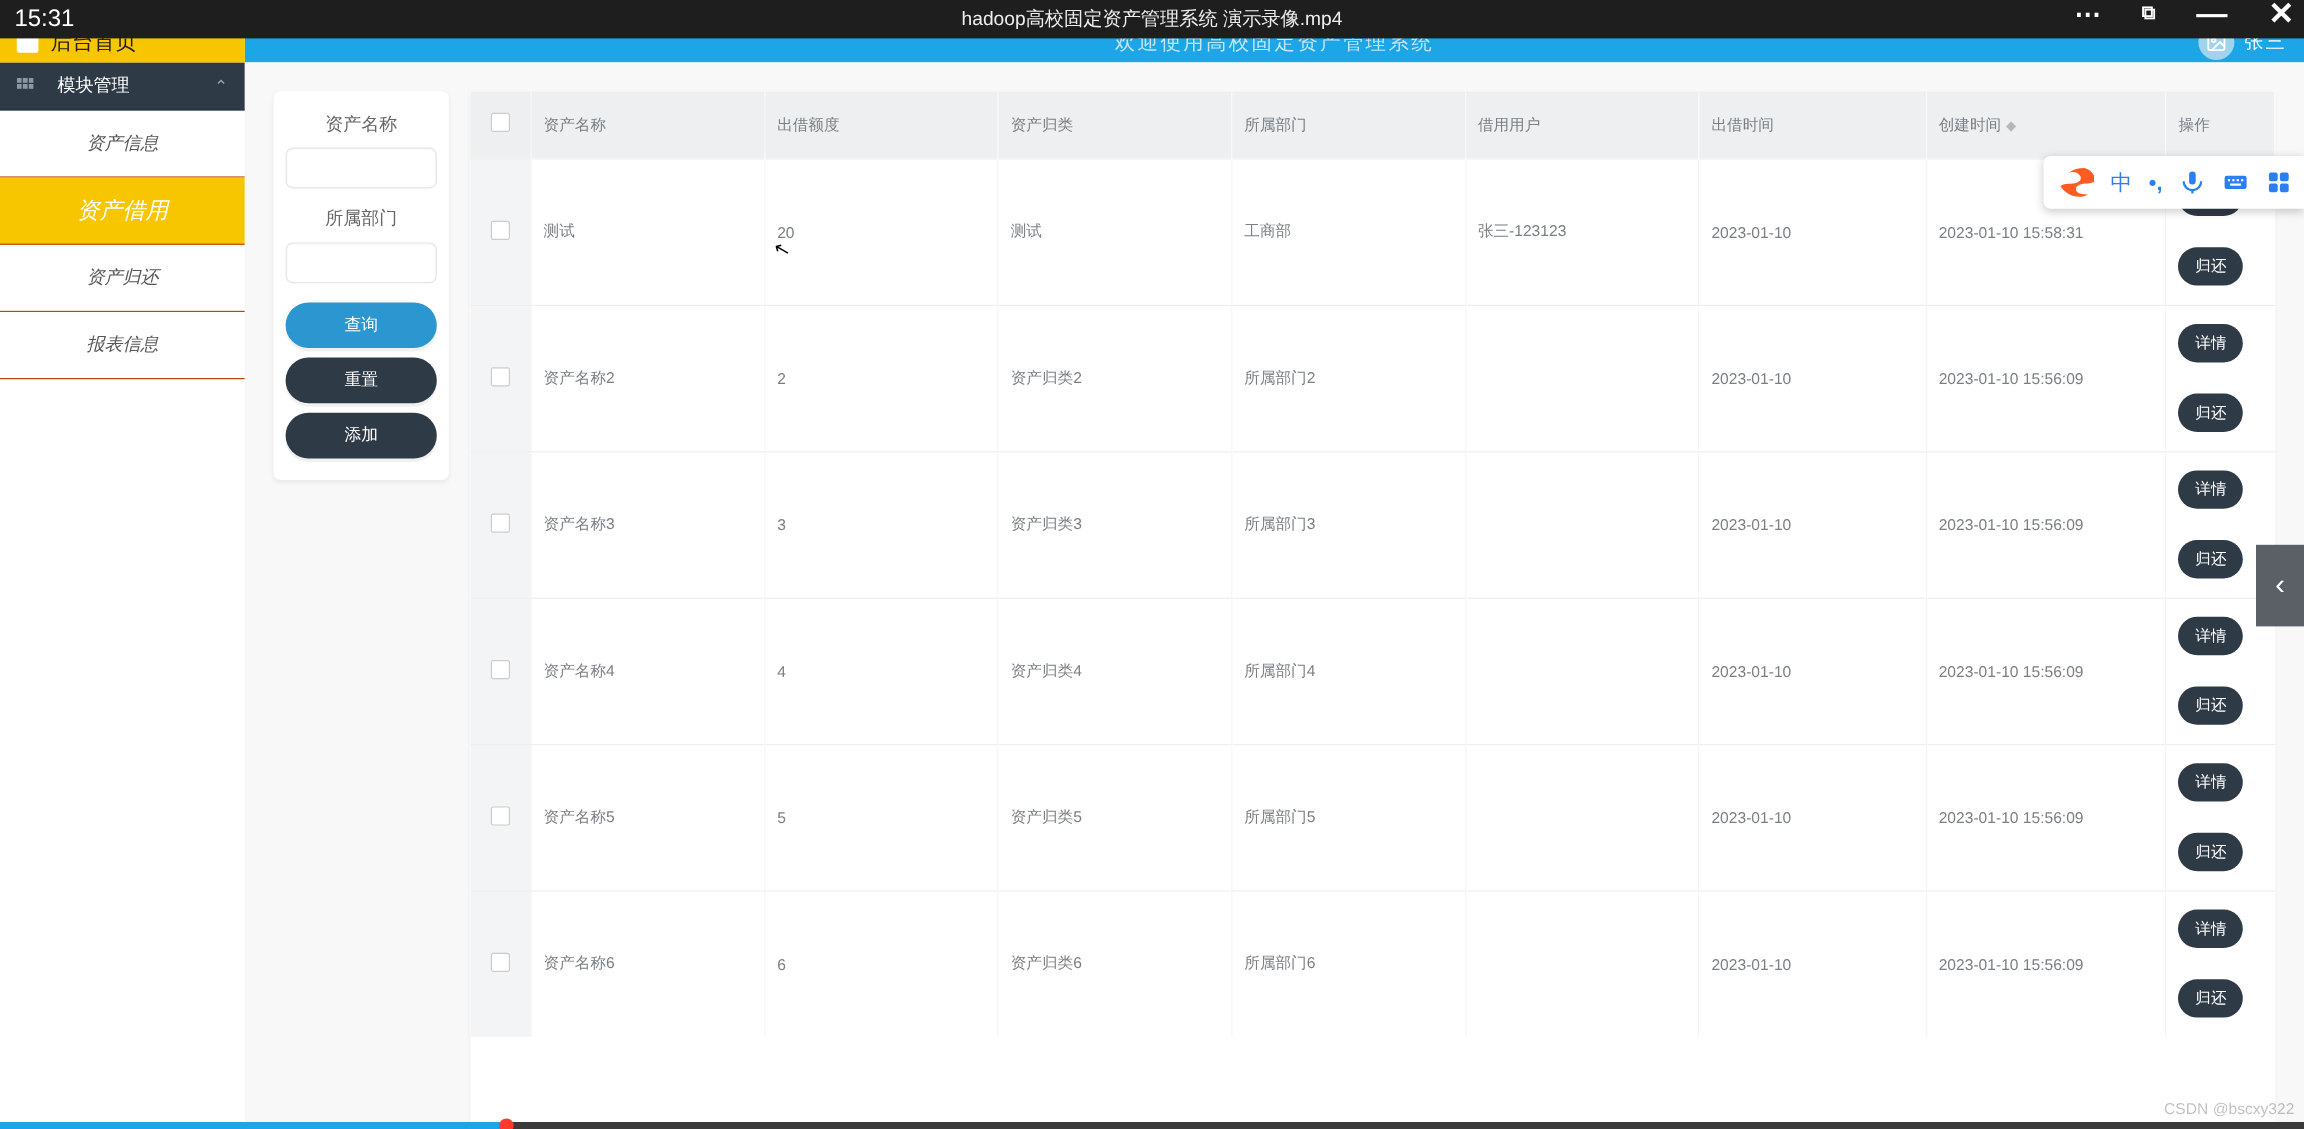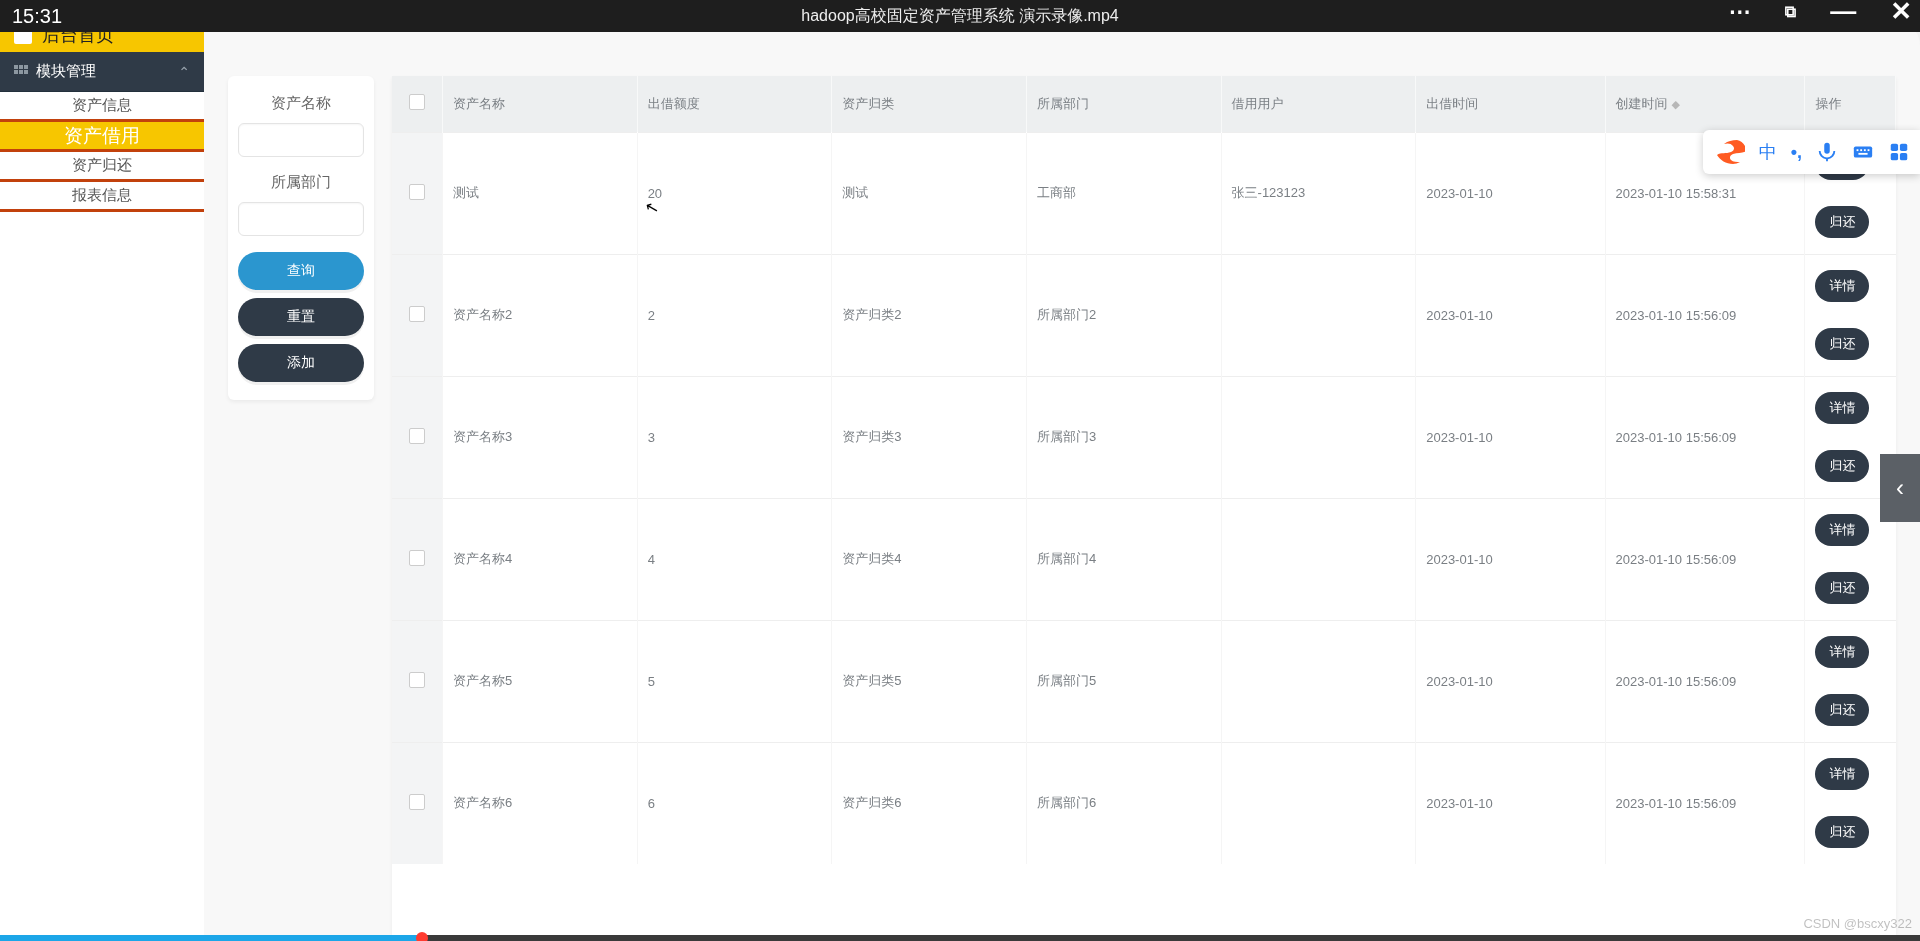--- a/index.html
+++ b/index.html
@@ -18,23 +18,23 @@
 
 .home-tab { position: absolute; top: 0; left: 0; width: 204px; height: 34px; background: #f7c600; color: #222; display: flex; align-items: center; font-size: 18px; padding-left: 14px; border-top-right-radius: 6px; cursor: pointer; z-index: 30; }
 .home-tab::before { content: ""; width: 18px; height: 18px; background: #fff; border-radius: 2px; margin-right: 10px; }
 
 .banner { position: absolute; top: 0; left: 204px; right: 0; height: 34px; background: #1ca6e8; display: flex; align-items: center; justify-content: center; color: #c3e5f5; font-size: 17px; letter-spacing: 2px; }
 .user-chip { position: absolute; right: 14px; top: 2px; display: flex; align-items: center; gap: 8px; color: #fff; font-size: 16px; }
 .user-chip .ava { width: 30px; height: 30px; border-radius: 50%; background: #9fd4ec; display: flex; align-items: center; justify-content: center; color: #fff; }
 
 .sidebar { position: absolute; top: 34px; left: 0; width: 204px; bottom: 0; background: #fff; }
 .side-hdr { height: 40px; background: #2f3a47; color: #fff; display: flex; align-items: center; padding: 0 14px; justify-content: space-between; cursor: pointer; border-bottom: 1px solid #23303c; }
-.side-hdr .lbl { display: flex; align-items: center; gap: 8px; font-size: 15px; }
+.side-hdr .lbl { display: flex; align-items: center; gap: 20px; font-size: 15px; }
 .side-hdr .chev { color: #96a0aa; font-size: 14px; }
-.side-item { height: 30px; display: flex; align-items: center; justify-content: center; color: #555; font-size: 15px; cursor: pointer; border-bottom: 3px solid #c2410c; }
+.side-item { height: 56px; display: flex; align-items: center; justify-content: center; color: #555; font-size: 15px; cursor: pointer; border-bottom: 1px solid #c2410c; font-style: italic; }
 .side-item.active { background: #f7c600; color: #fff; font-size: 19px; font-weight: 500; }
 
 .content { position: absolute; top: 34px; left: 204px; right: 0; bottom: 0; background: #f8f8f8; padding: 24px 24px 0 24px; display: flex; gap: 18px; }
 
 .search-card { width: 146px; background: #fff; border-radius: 6px; box-shadow: 0 2px 4px rgba(0,0,0,.06); padding: 18px 10px; height: fit-content; text-align: center; }
 .search-card .fld-lbl { color: #666; font-size: 15px; margin-bottom: 10px; }
 .search-card input { width: 100%; height: 34px; border: 1px solid #e4e4e4; border-radius: 6px; background: #fff; padding: 0 8px; box-shadow: inset 0 1px 2px rgba(0,0,0,.04); }
 .search-card .inp-wrap { margin-bottom: 16px; }
 .btn-row { display: flex; flex-wrap: wrap; gap: 8px; justify-content: flex-start; flex-direction: column; }
 .pill-btn { height: 38px; border: none; border-radius: 19px; padding: 0 18px; color: #fff; font-size: 14px; cursor: pointer; position: relative; box-shadow: 0 3px 0 rgba(0,0,0,.06); }
@@ -84,20 +84,33 @@
     <span style="font-size:26px;">✕</span>
   </div>
 </div>
 
 <div class="app">
 
   <div class="home-tab">
     <span>后台首页</span>
   </div>
 
+  <div class="banner">
+    <span>欢迎使用高校固定资产管理系统</span>
+    <div class="user-chip">
+      <span class="ava">
+        <svg class="svg-ic" width="18" height="18" viewBox="0 0 24 24" fill="none" stroke="#fff" stroke-width="2">
+            <rect x="3" y="3" width="18" height="18" rx="2"></rect>
+            <circle cx="9" cy="10" r="2"></circle>
+            <path d="M21 17l-5-5-9 9"></path>
+          </svg>
+      </span>
+      <span>张三</span>
+    </div>
+  </div>
 
   <div class="sidebar">
     <div class="side-hdr">
       <span class="lbl">
         <svg class="svg-ic" width="14" height="14" viewBox="0 0 14 14" fill="#8c97a1">
             <rect width="4" height="4"></rect>
             <rect x="5" width="4" height="4"></rect>
             <rect x="10" width="4" height="4"></rect>
             <rect y="5" width="4" height="4"></rect>
             <rect x="5" y="5" width="4" height="4"></rect>

